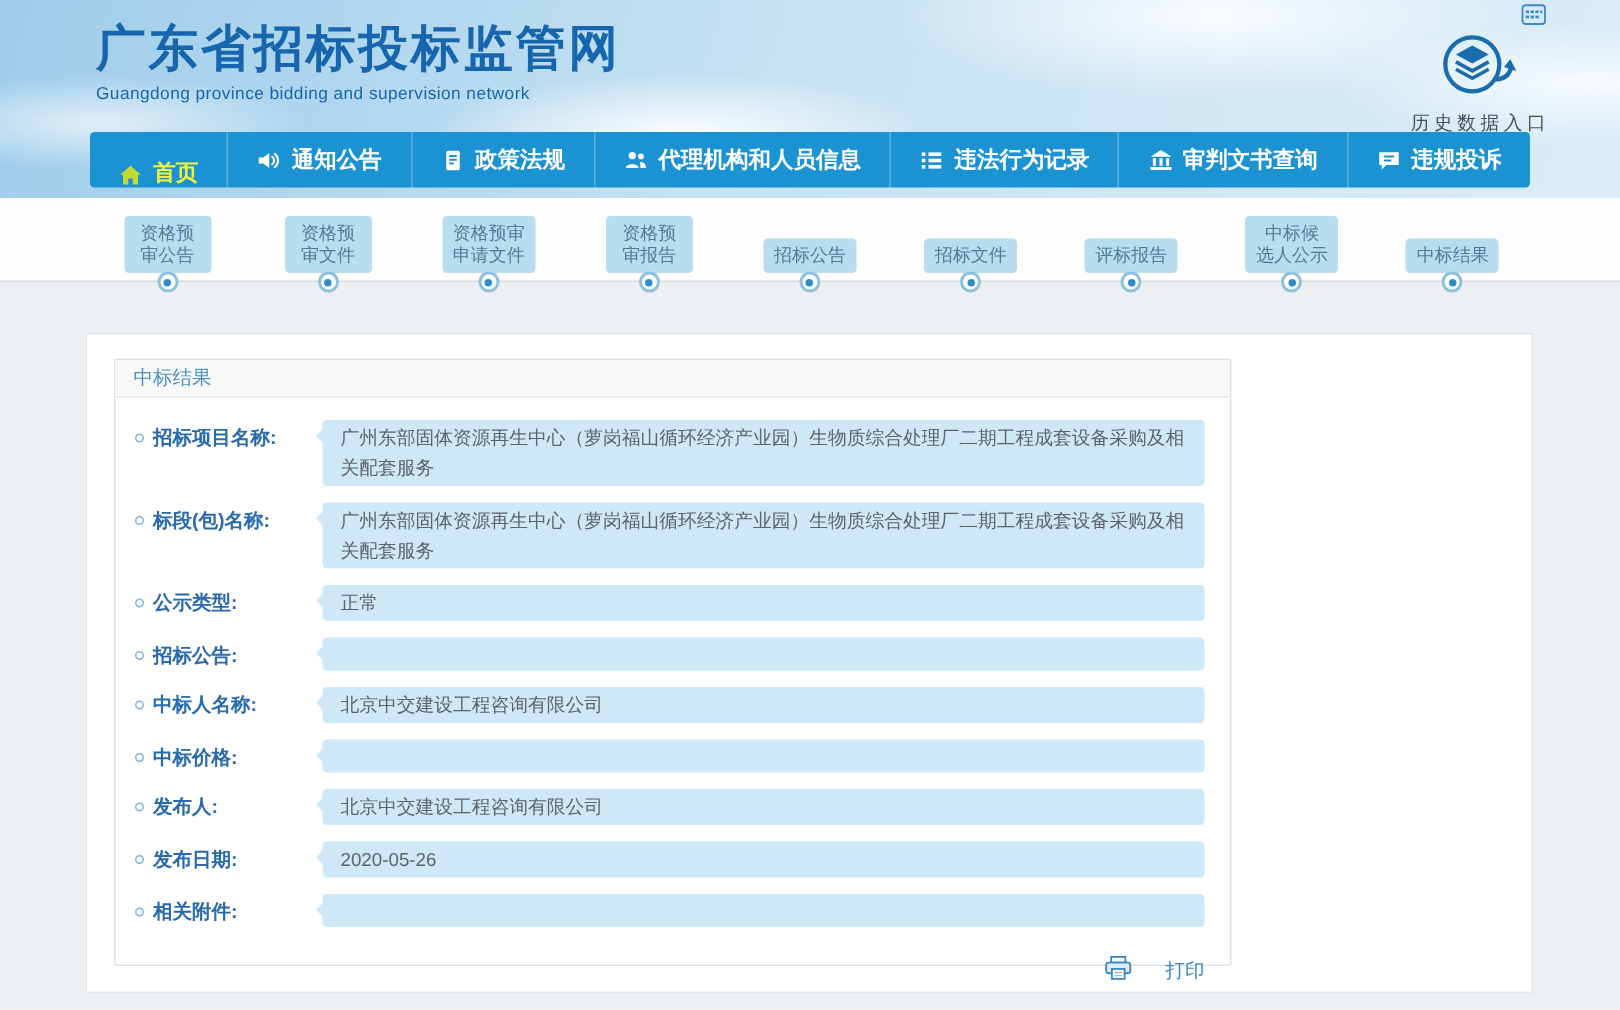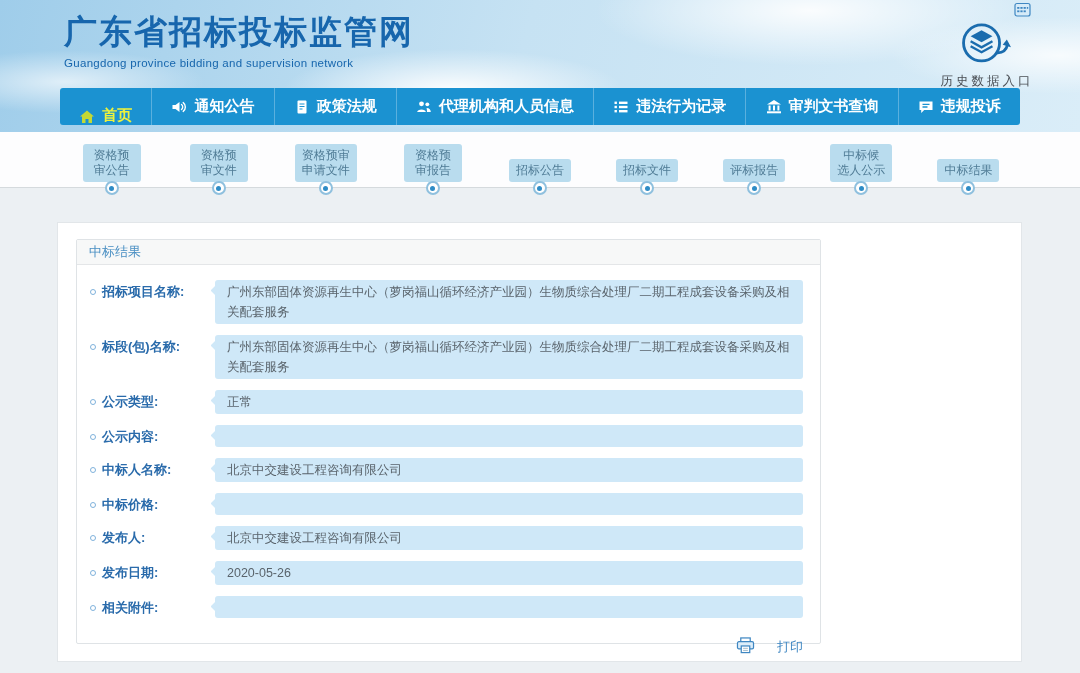--- a/index.html
+++ b/index.html
@@ -302,21 +302,21 @@
           <div class="flabel">
               <span class="ring"></span>
               <span>公示类型:</span>
             </div>
           <div class="fvalue">正常</div>
         </div>
 
         <div class="row">
           <div class="flabel">
               <span class="ring"></span>
-              <span>公示内容:</span>
+              <span>招标公告:</span>
             </div>
           <div class="fvalue"></div>
         </div>
 
         <div class="row">
           <div class="flabel">
               <span class="ring"></span>
               <span>中标人名称:</span>
             </div>
           <div class="fvalue">北京中交建设工程咨询有限公司</div>

